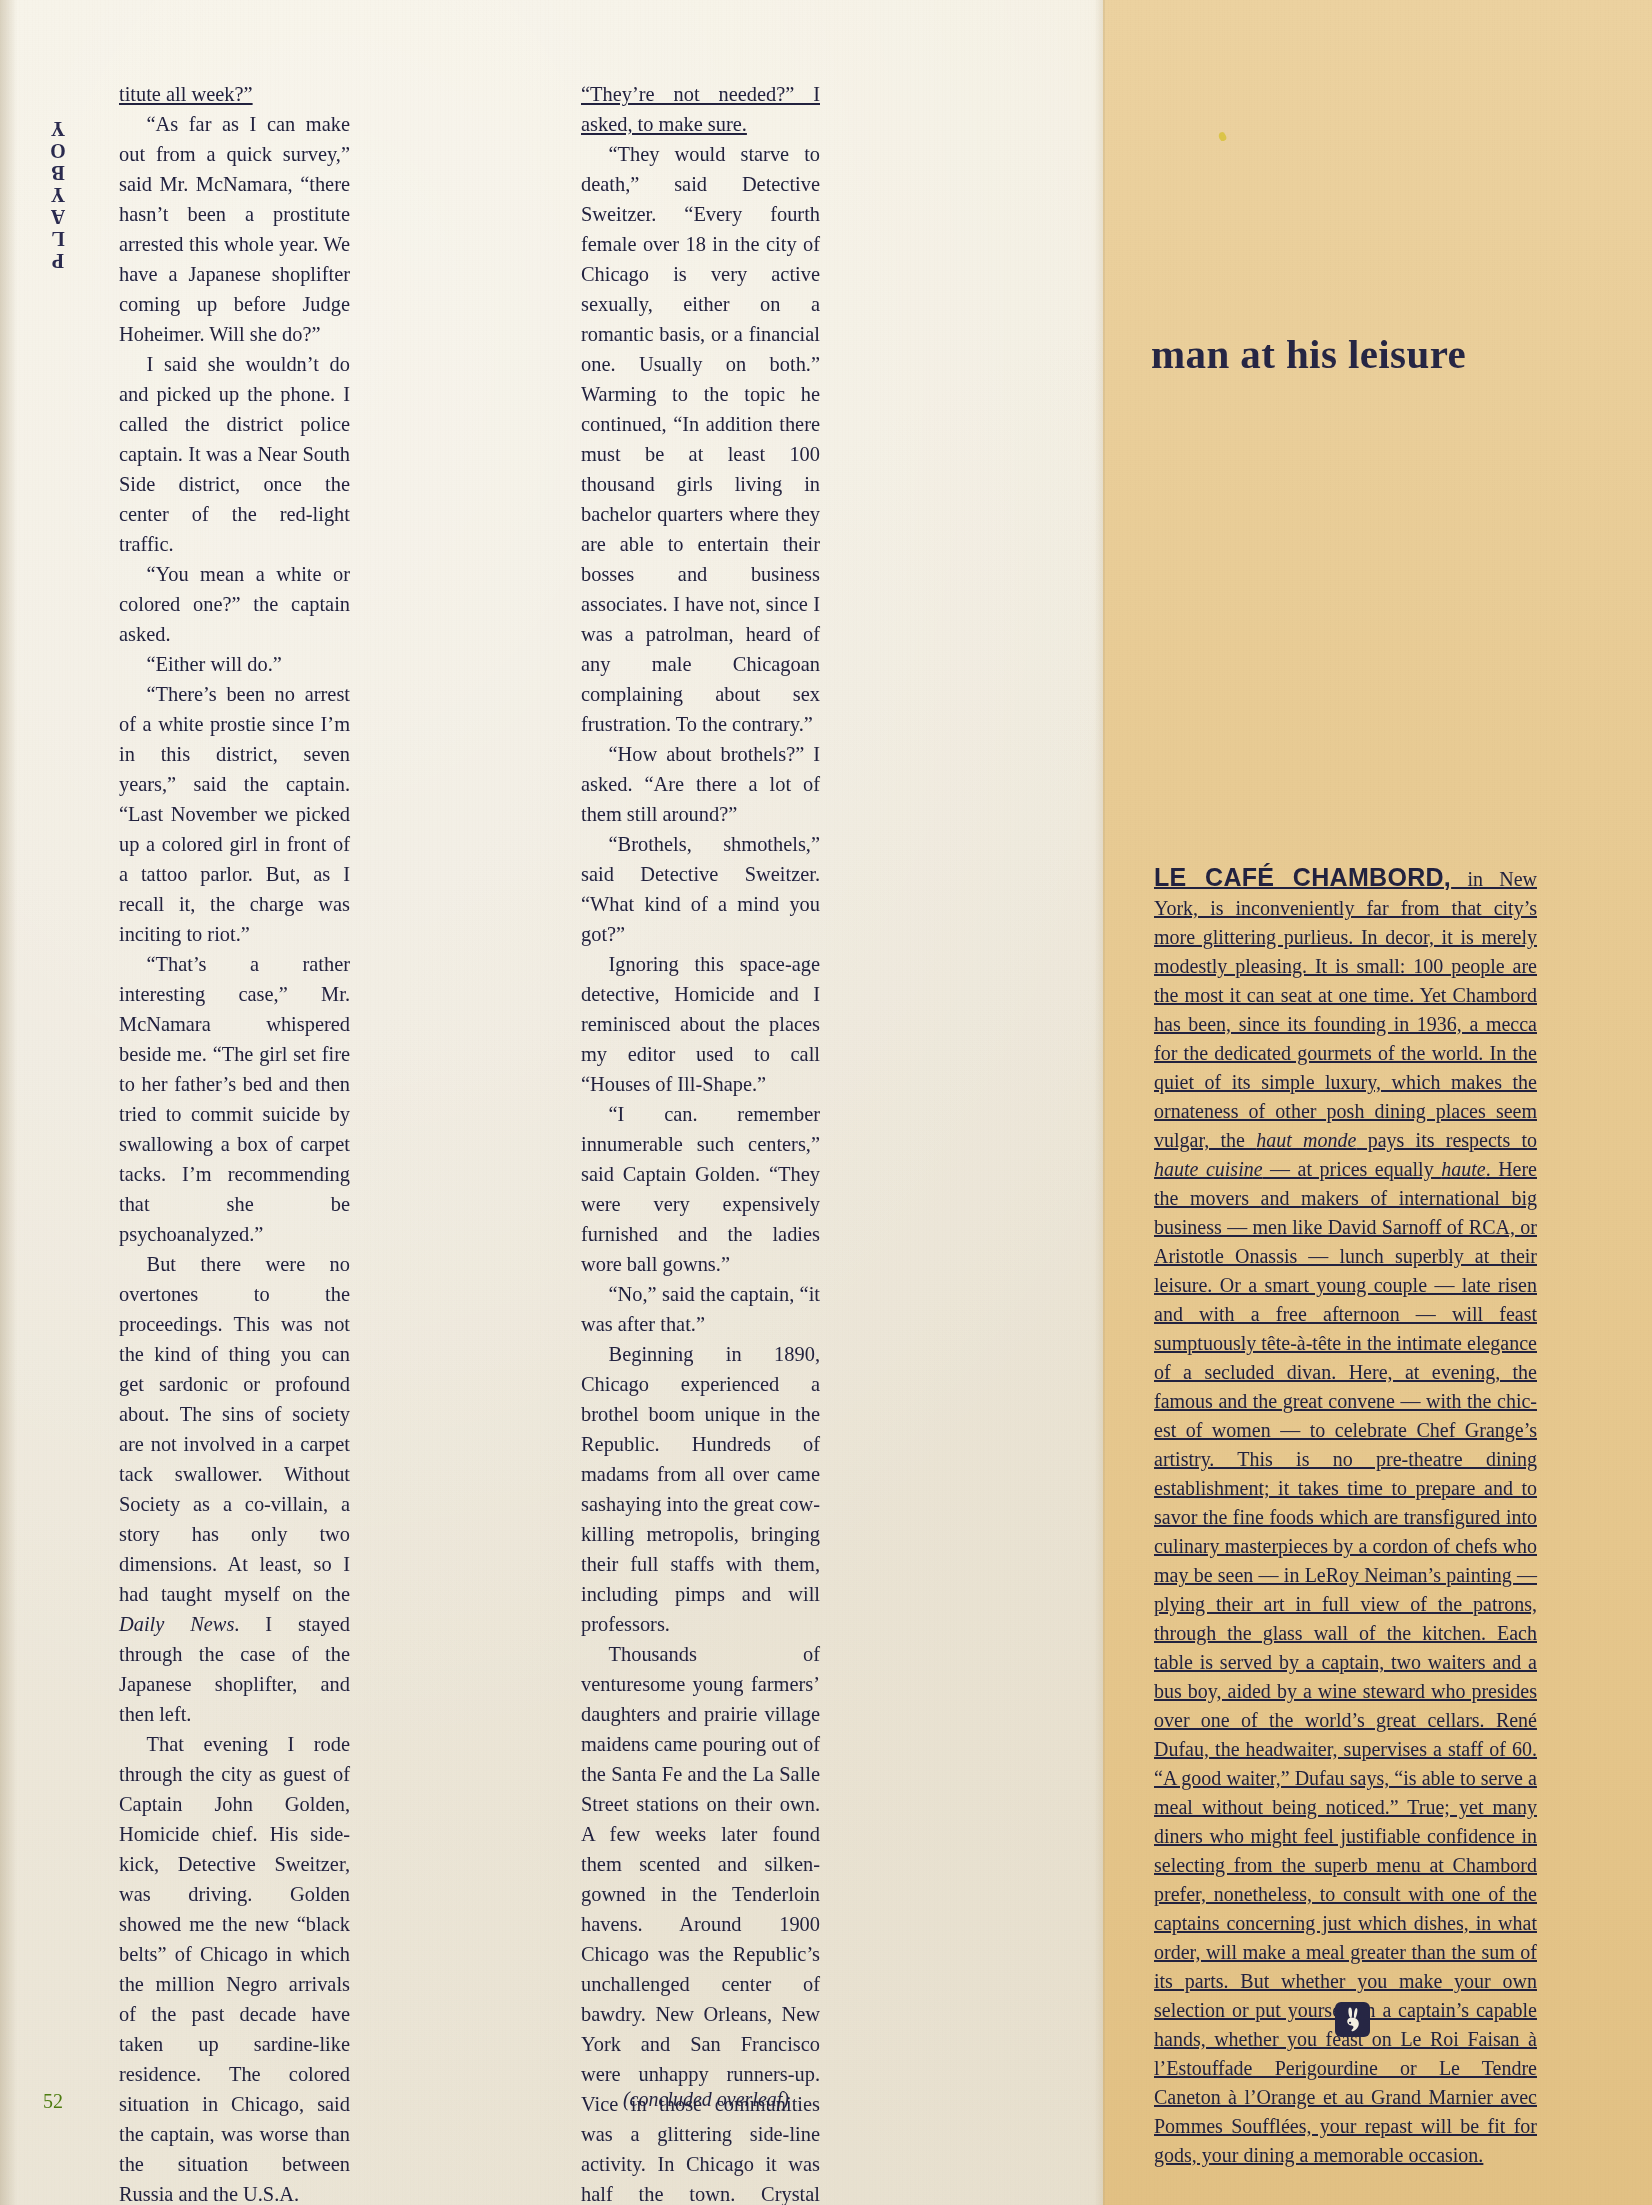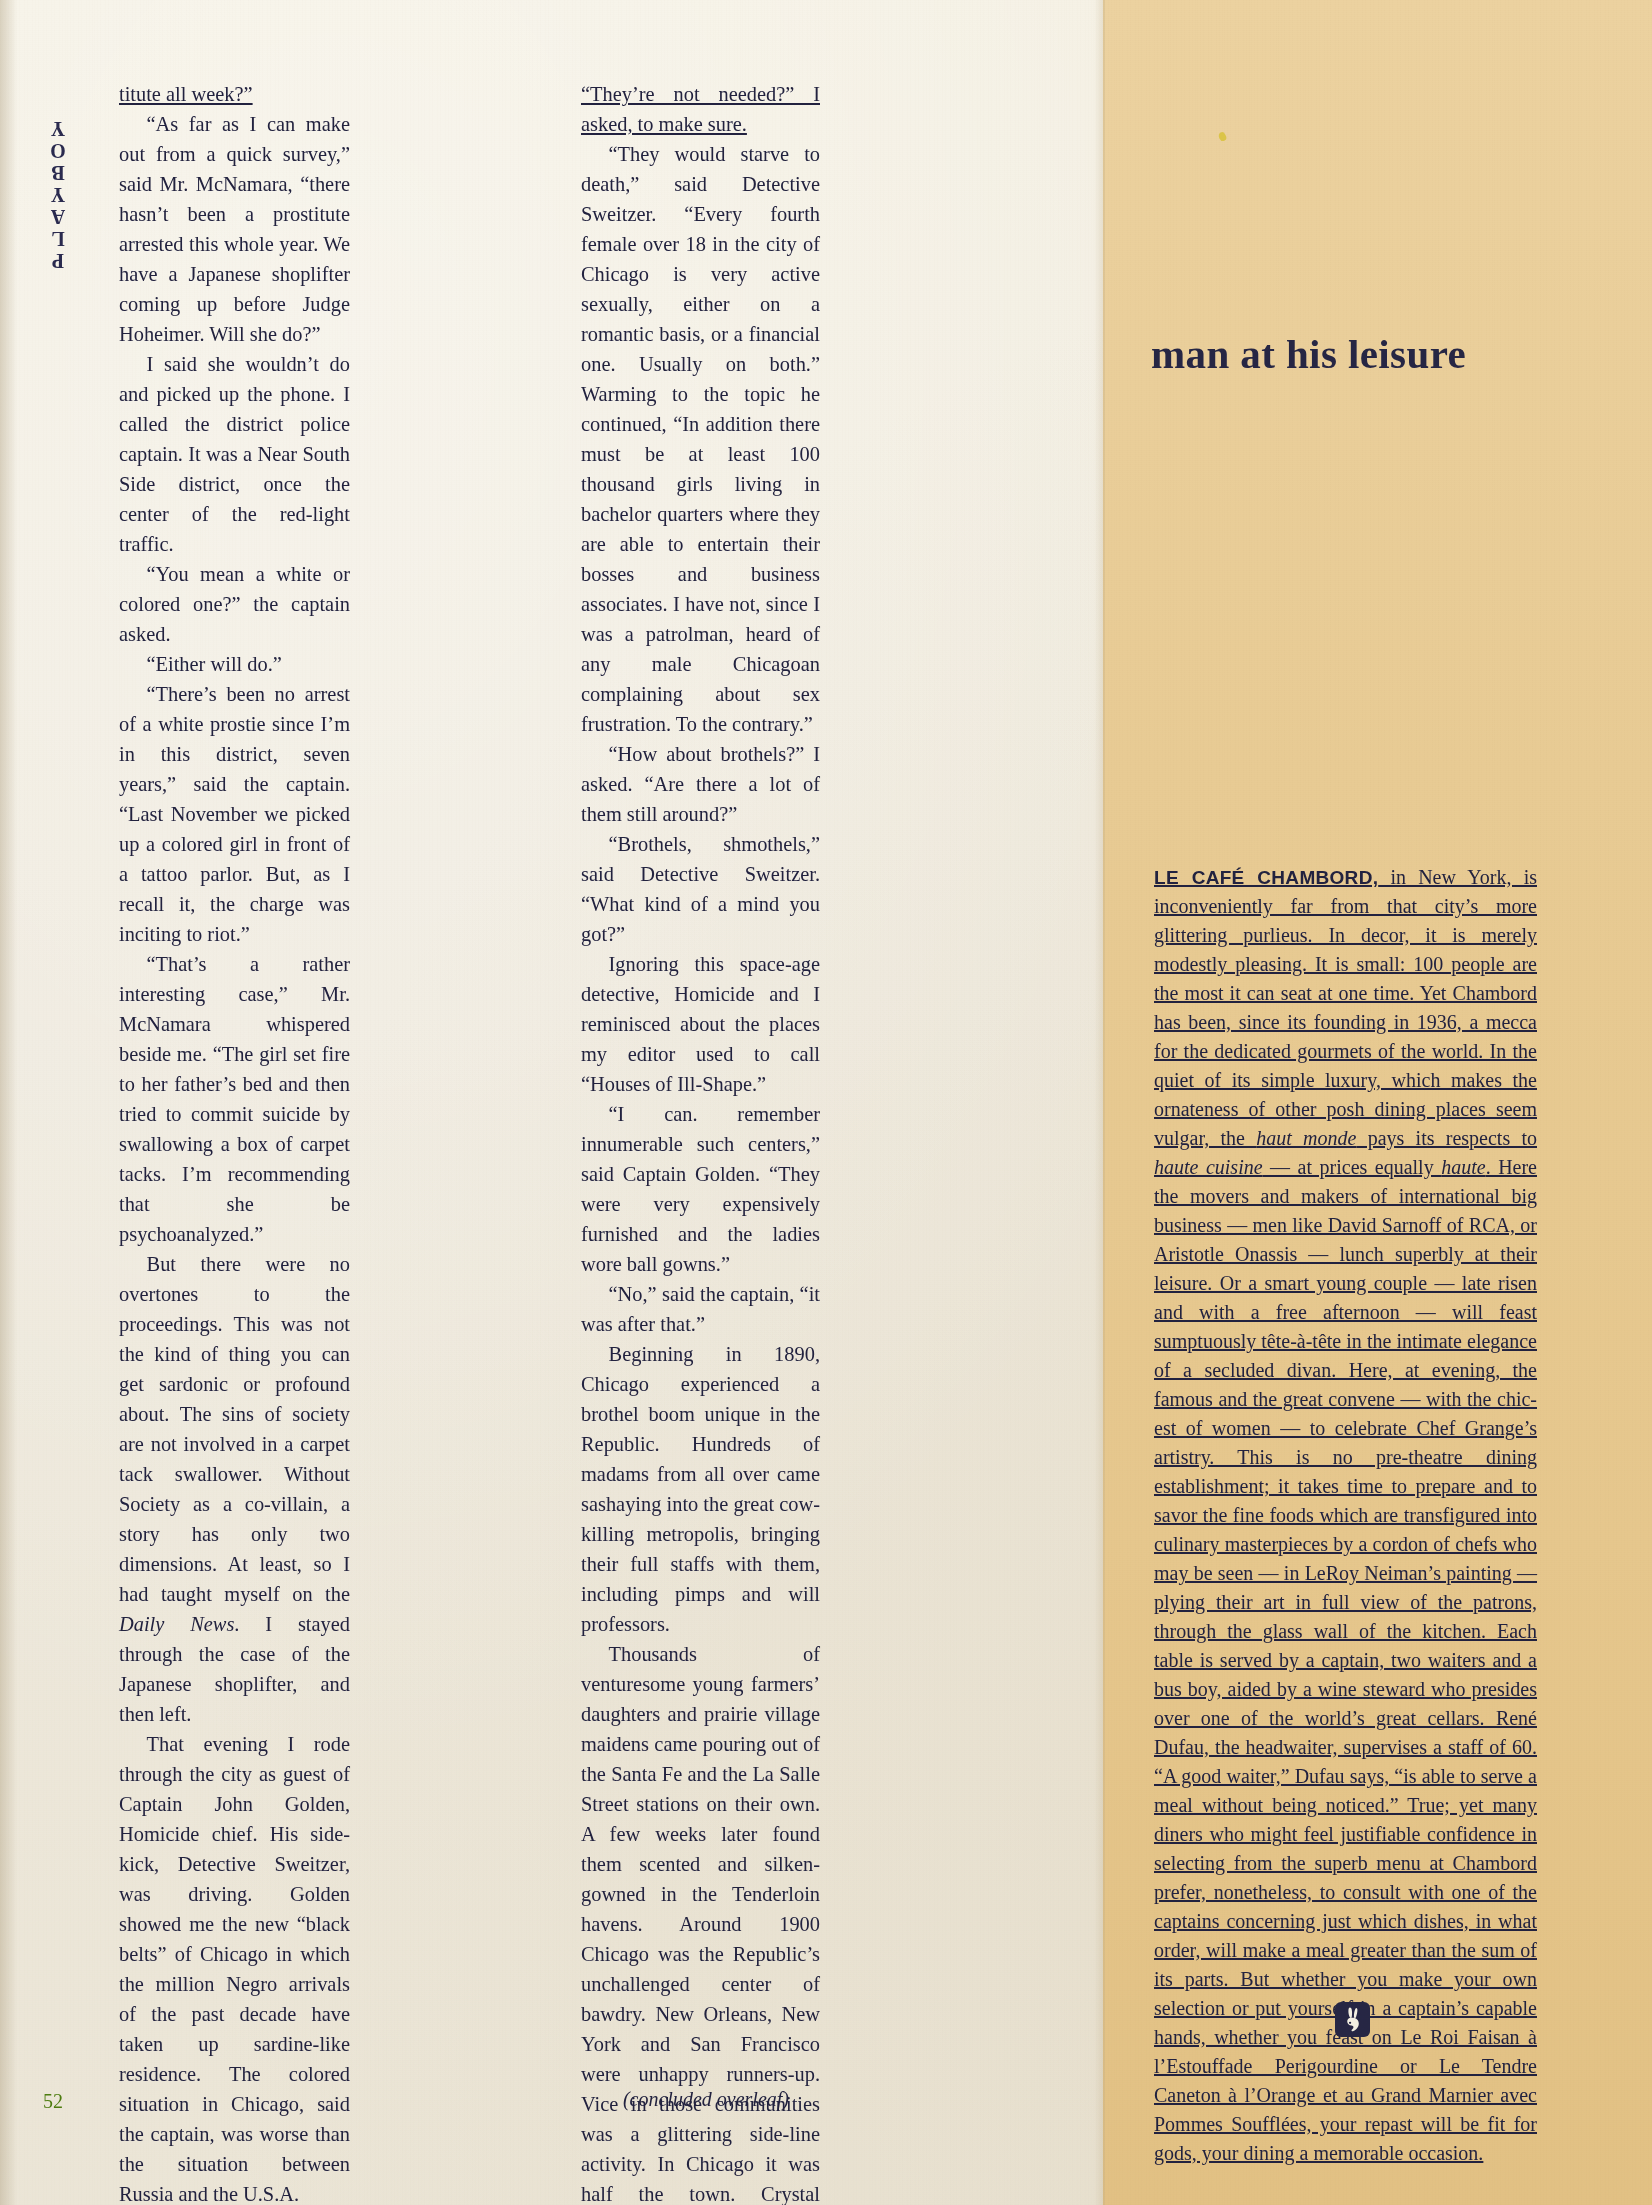--- a/index.html
+++ b/index.html
@@ -141,21 +141,21 @@
     font-size: 41px;
     line-height: 44px;
     letter-spacing: 0.4px;
     white-space: nowrap;
   }
 
   
   .leadin {
     font-family: "Liberation Sans", "DejaVu Sans", sans-serif;
     font-weight: bold;
-    font-size: 19px;
+    font-size: 25px;
     letter-spacing: 0.3px;
     margin-top: 38px;
   }
 
   
   #concluded {
     position: absolute;
     left: 550px;
     top: 2088px;
     width: 239px;

